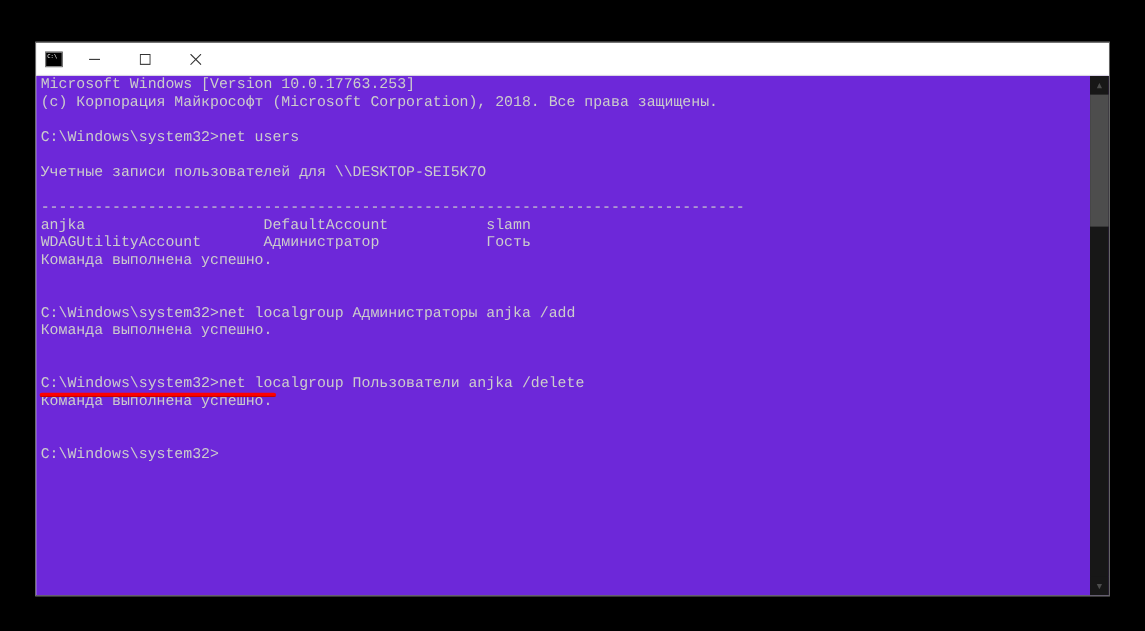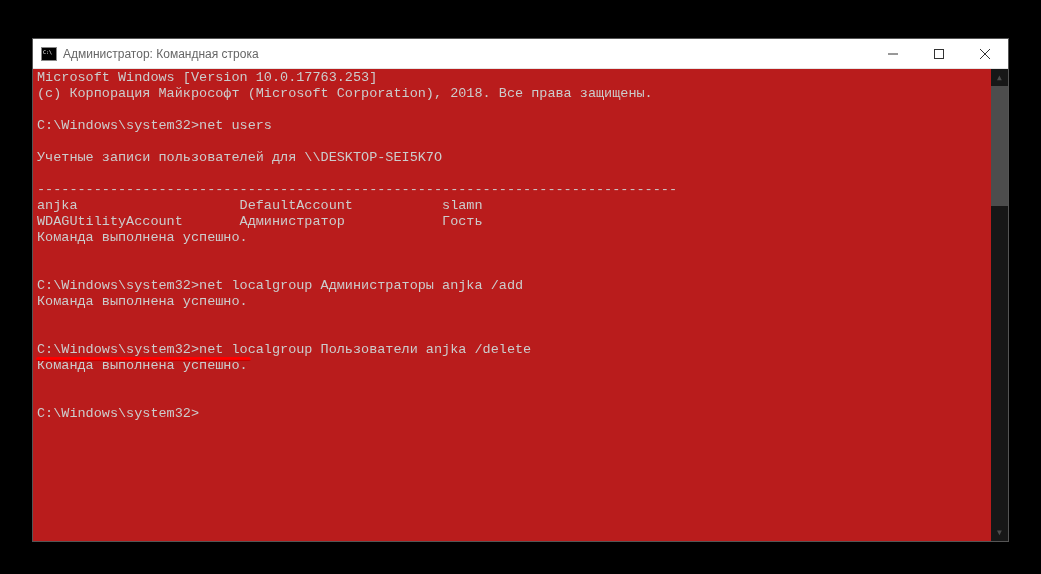--- a/index.html
+++ b/index.html
@@ -72,21 +72,21 @@
       font-family: "Segoe UI", sans-serif;
       color: #333;
       cursor: pointer;
     }
     .titlebar-btn svg {
       stroke: #333;
       fill: none;
     }
     .terminal-body {
       flex: 1;
-      background: #b91c1c;
+      background: #6d28d9;
       display: flex;
       overflow: hidden;
     }
     .terminal-content {
       flex: 1;
       padding: 1px 4px;
       color: #ccc;
       font-family: Consolas, "Courier New", monospace;
       font-size: 13.5px;
       line-height: 16px;
@@ -134,21 +134,20 @@
       margin-top: -1px;
       width: 215px;
     }
   </style>
 </head>
 <body>
 
 <div class="window">
   <div class="titlebar">
     <div class="titlebar-icon"></div>
-    <div class="titlebar-text">Администратор: Командная строка</div>
     <div class="titlebar-controls">
       <div class="titlebar-btn">
         <svg width="10" height="10">
             <line x1="0" y1="5" x2="10" y2="5" stroke-width="1"></line>
           </svg>
       </div>
       <div class="titlebar-btn">
         <svg width="10" height="10">
             <rect x="0.5" y="0.5" width="9" height="9" stroke-width="1"></rect>
           </svg>

